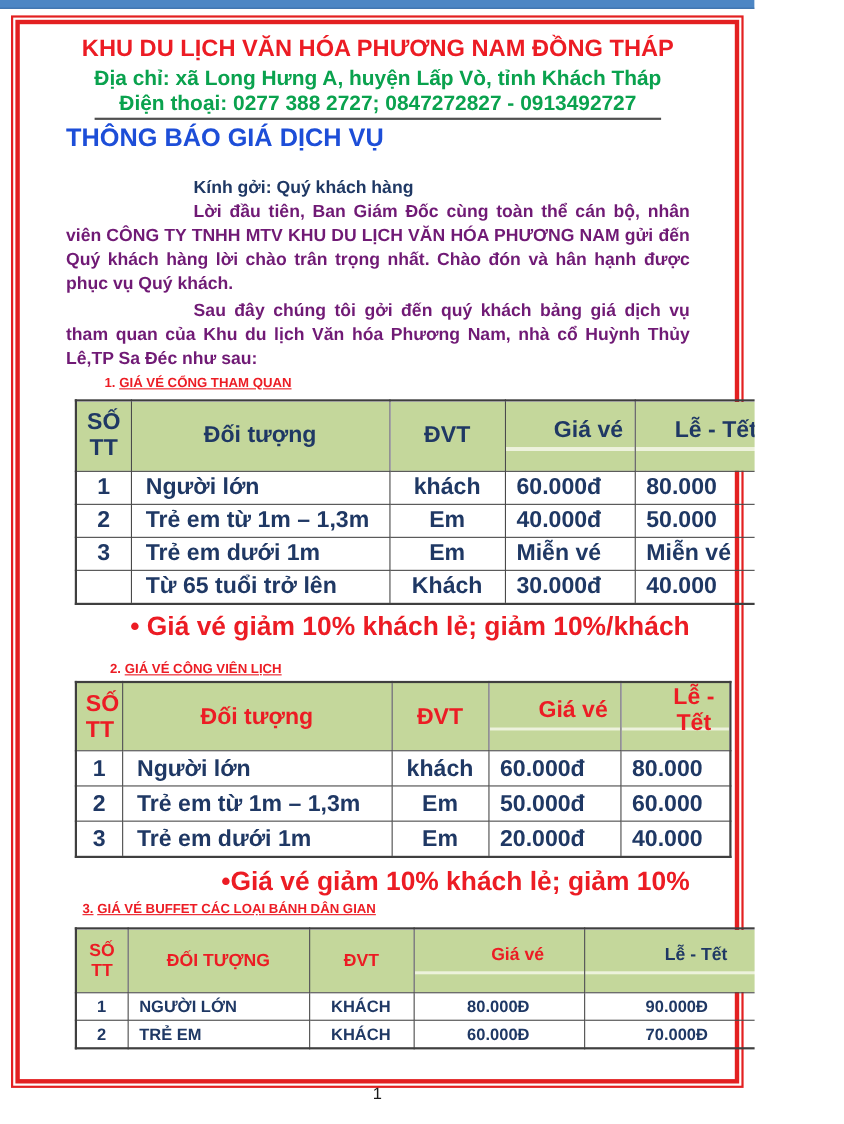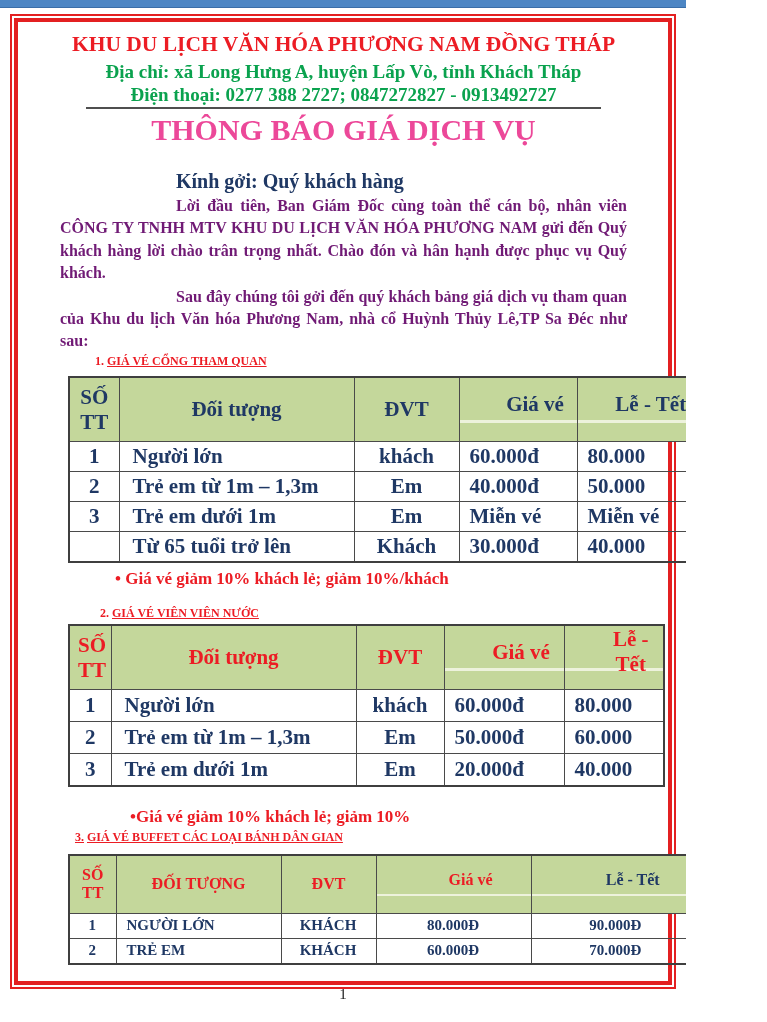--- a/index.html
+++ b/index.html
@@ -1,46 +1,46 @@
 <!DOCTYPE html>
 <html><head>
 <meta charset="utf-8">
 <style>
   html,body { margin:0; padding:0; background:#fff; }
   .page {
     position:relative; width:686px; height:1022px; overflow:hidden; background:#fff;
-    font-family:Liberation Serif, serif; font-weight:bold;
+    font-family:Liberation Sans, sans-serif; font-weight:bold;
   }
   .top-bar { position:absolute; top:0; left:0; right:0; height:7px; background:#4d86c4; border-bottom:1px solid #3a6ea8; }
   .frame {
     position:absolute; top:18px; left:14px; right:14px; bottom:37px;
     border:4px solid #e32021;
     box-shadow:0 0 0 2px #ffffff, 0 0 0 4px #e32021;
     background:#fff;
   }
   .content { padding:10px 41px 0 42px; }
 
   .company   { color:#ec1c24; font-size:21.5px; line-height:1.2; text-align:center; }
   .address   { color:#0aa24e; font-size:19px;  line-height:1.2; text-align:center; margin-top:3px; }
   .phone-sep { width:91%; margin:0 auto; border-bottom:2px solid #4f4f4f; padding-bottom:1px; }
   .phone     { color:#0aa24e; font-size:19px; line-height:1.2; text-align:center; }
-  .doc-title { color:#ec4899; font-size:30px; line-height:1.2; text-align:center; margin-top:3px; }
-
-  .salutation { color:#1f3864; font-size:20px; margin:22px 0 0 116px; }
+  .doc-title { color:#1d4ed8; font-size:23px; line-height:1.2; text-align:left; margin-top:3px; }
+
+  .salutation { color:#1f3864; font-size:16px; margin:22px 0 0 116px; }
   .para { color:#701a75; font-size:16px; line-height:1.38; text-align:justify; text-indent:116px; margin:2px 0 0 0; }
 
   .sec-heading { color:#ec1c24; font-size:12px; line-height:1.2; }
   .sec-heading .u { text-decoration:underline; }
   .h1 { margin:2px 0 0 35px; }
   .h2 { margin:16px 0 0 40px; }
   .h3 { margin:2px 0 0 15px; }
 
-  .note { color:#ec1c24; font-size:17px; line-height:1.2; }
+  .note { color:#ec1c24; font-size:24px; line-height:1.2;text-align:right; }
   .n1 { margin:6px 0 0 55px; }
-  .n2 { margin:20px 0 0 70px; }
+  .n2 { margin:8px 0 0 70px; }
 
   table.ptable { border-collapse:collapse; table-layout:fixed; color:#1f3864; border:2px solid #3f3f3f; }
   .ptable th, .ptable td { border:1.5px solid #4a4a4a; overflow:hidden; }
   .ptable th { background:#c4d79b; text-align:center; vertical-align:middle; font-weight:bold; }
   .ptable th.red  { color:#ec1c24; }
   .ptable th.navy { color:#1f3864; }
   .ptable th.split {
     background:linear-gradient(to bottom,#c4d79b 0 66%,#edf2dc 66% 71%,#c4d79b 71% 100%);
     padding-bottom:12px;
     padding-left:35px;
@@ -140,21 +140,21 @@
             <td class="c">Khách</td>
             <td class="pad">30.000đ</td>
             <td class="pad">40.000</td>
           </tr>
         </tbody>
       </table>
       <div class="note n1">• Giá vé giảm 10% khách lẻ;  giảm 10%/khách</div>
 
       <div class="sec-heading h2">
         <span>2.</span>
-        <span class="u">GIÁ VÉ VIÊN VIÊN NƯỚC</span>
+        <span class="u">GIÁ VÉ CÔNG VIÊN LỊCH</span>
       </div>
 
       <table class="ptable t2">
         <colgroup>
             <col class="c0">
             <col class="c1">
             <col class="c2">
             <col class="c3">
             <col class="c4">
           </colgroup>

